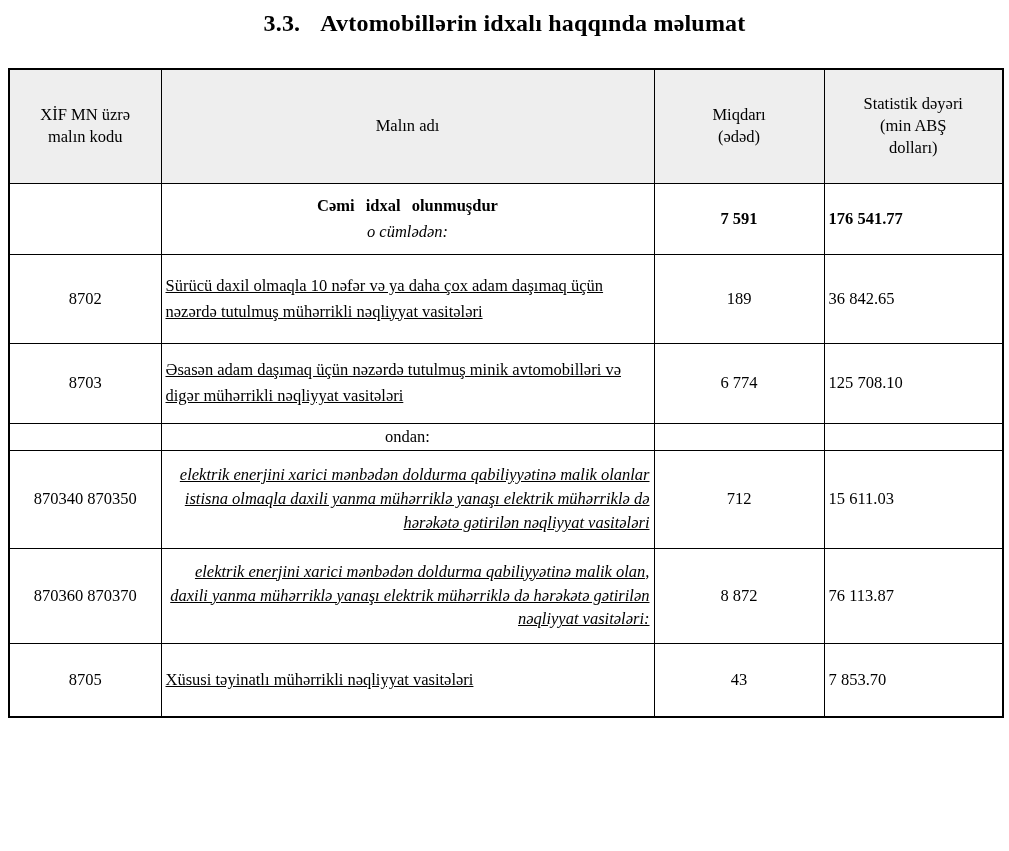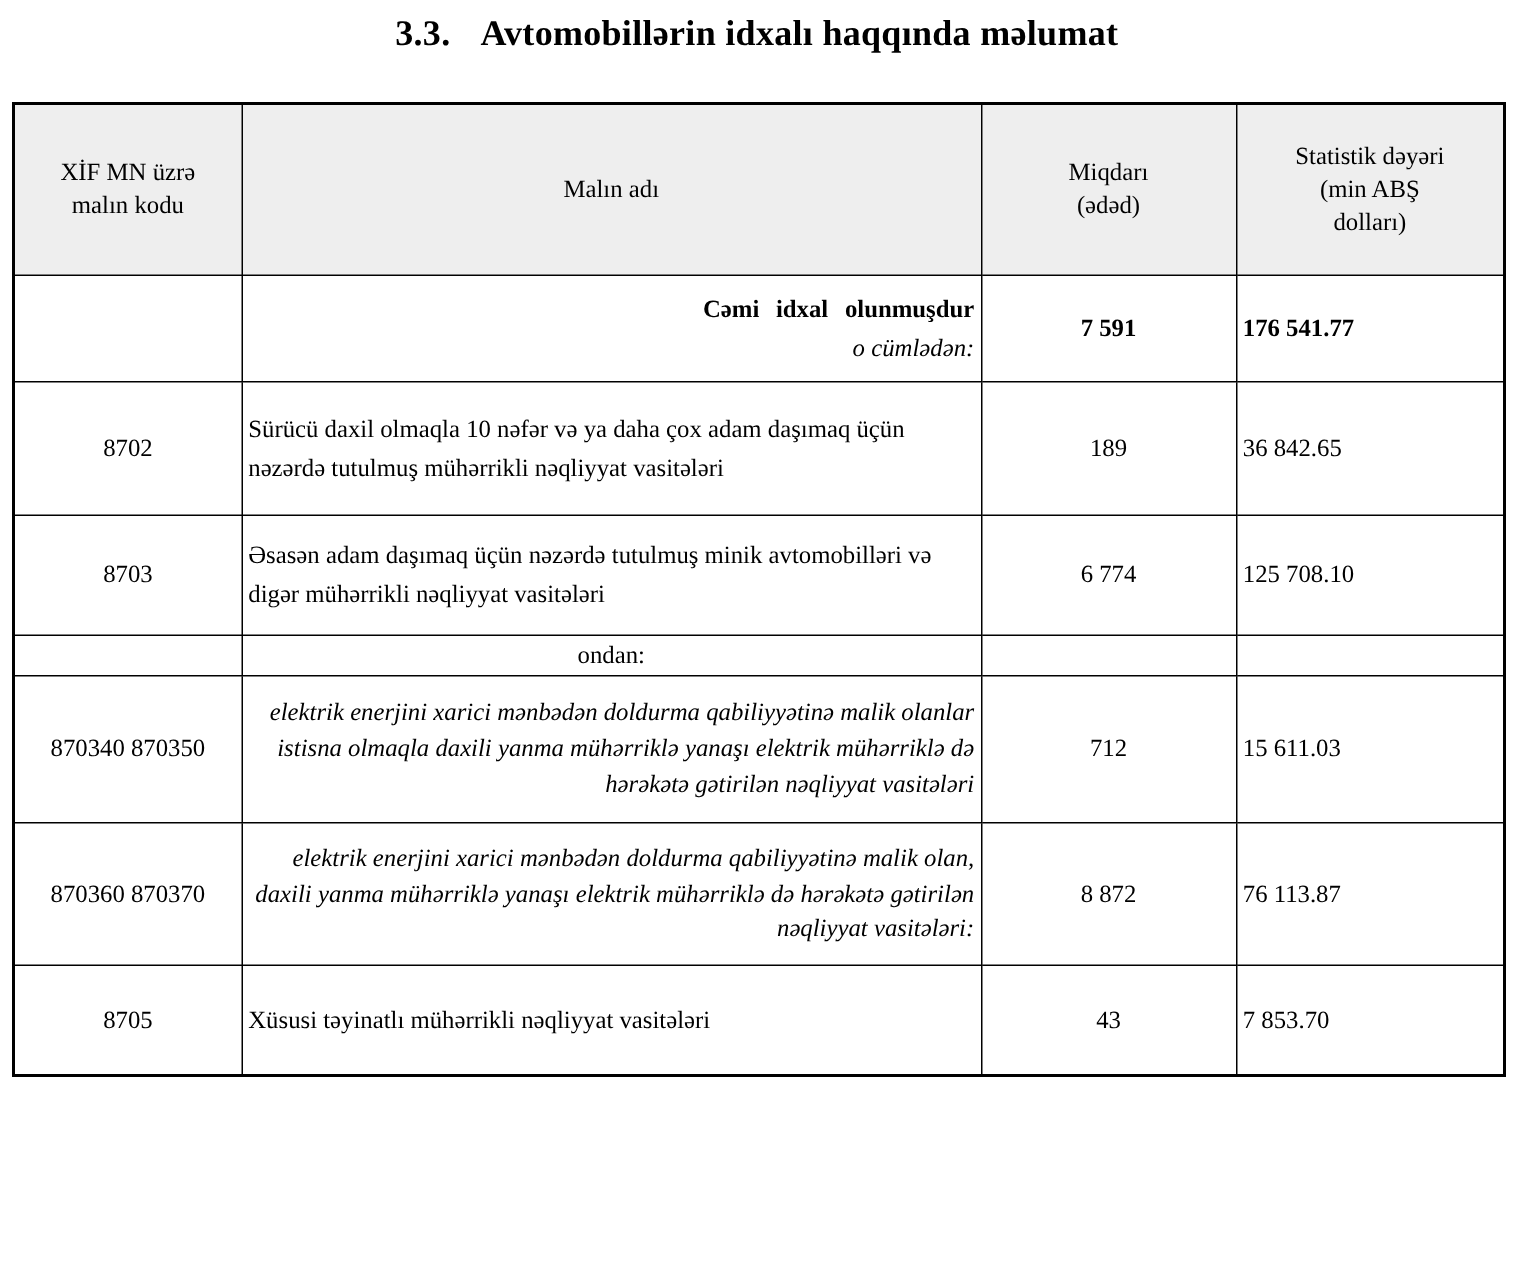--- a/index.html
+++ b/index.html
@@ -38,30 +38,30 @@
   }
   th.hcell {
     background: #eeeeee;
     font-weight: bold;
     text-align: center;
     white-space: pre-line;
     font-size: 17px;
     line-height: 1.35;
   }
   td.code-cell { text-align: center; font-size: 16.5px; }
-  td.name-cell { text-align: left; padding-left: 12px; padding-right: 45px; line-height: 1.55; }
+  td.name-cell { text-align: left; padding-left: 12px; padding-right: 45px; line-height: 1.55; text-decoration: underline; }
   td.name-indent {
     font-style: italic;
     padding-left: 52px;
     padding-right: 52px;
     line-height: 1.45;
     text-align: right;
   }
   td.name-summary {
-    text-align: right;
+    text-align: center;
     padding-right: 170px;
     line-height: 1.55;
   }
   td.name-summary .summary-bold { font-weight: bold; word-spacing: 7px; }
   td.name-summary .summary-italic { font-style: italic; }
   td.name-ondan { text-align: center; font-size: 16px; padding: 1px 4px; }
   td.qty-cell { text-align: center; padding-right: 18px; font-size: 17px; }
   td.val-cell { text-align: left; padding-right: 14px; font-size: 17px; }
   tr.summary-row td.qty-cell, tr.summary-row td.val-cell { font-weight: bold; }
 </style>

